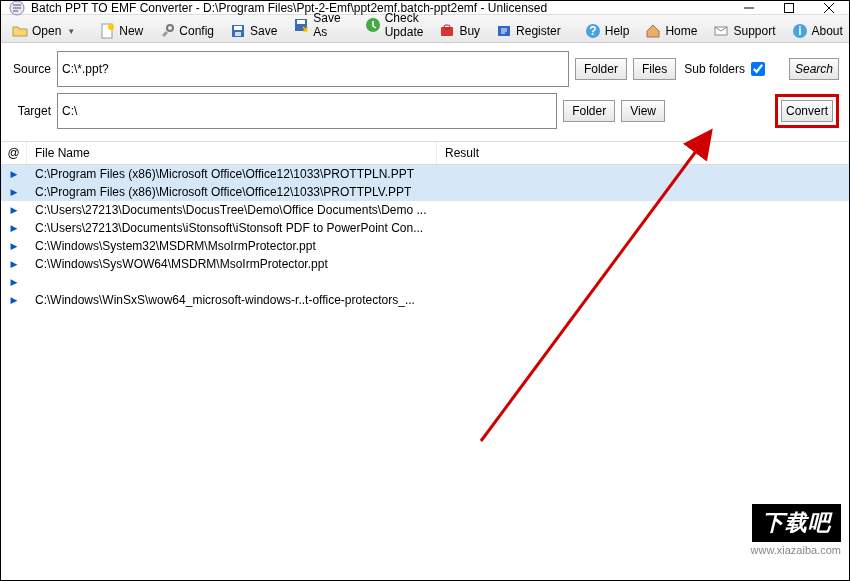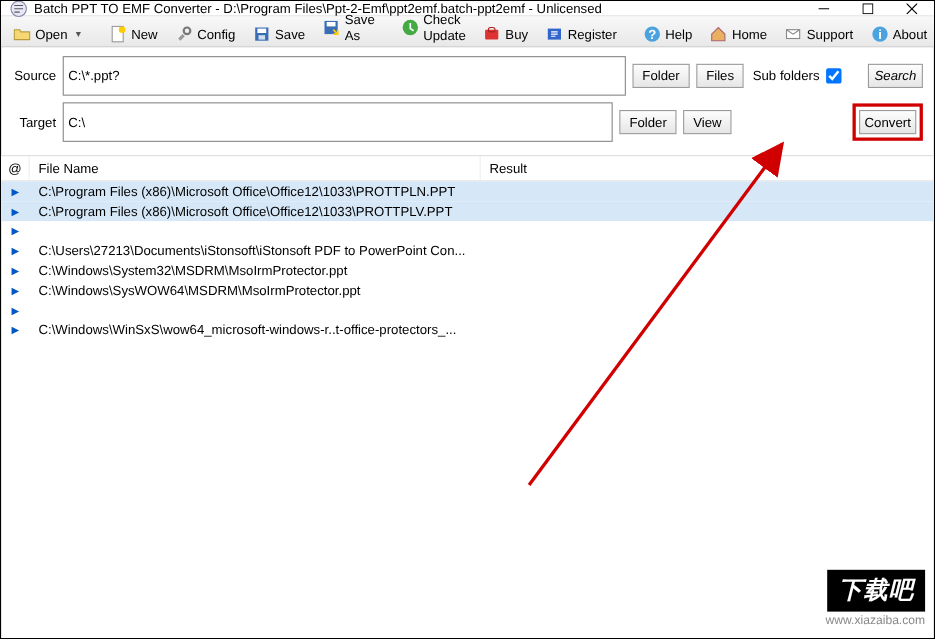--- a/index.html
+++ b/index.html
@@ -29,21 +29,21 @@
 .lh-at { width: 26px; justify-content: center; }
 .lh-file { width: 410px; }
 .lh-result { flex: 1; }
 .list-body { }
 .row { display: flex; height: 18px; align-items: center; }
 .row.sel { background: #d6e8f8; }
 .row .arrow { width: 26px; display: flex; justify-content: center; color: #0057c7; font-size: 9px; }
 .row .fn { width: 410px; padding-left: 8px; white-space: nowrap; overflow: hidden; text-overflow: ellipsis; }
 .row .res { flex: 1; }
 .red-arrow { position: absolute; pointer-events: none; }
-.watermark { position: absolute; right: 8px; bottom: 10px; display: flex; flex-direction: column; align-items: flex-end; }
+.watermark { position: absolute; right: 8px; bottom: 24px; display: flex; flex-direction: column; align-items: flex-end; }
 .wm-box { background: #000; color: #fff; padding: 4px 10px; font-weight: bold; font-size: 22px; font-style: italic; letter-spacing: 1px; }
 .wm-url { color: #888; font-size: 11px; margin-top: 2px; }
 svg { display: block; }
 </style>
 </head>
 <body>
 
 <div class="titlebar">
   <span class="app-icon">
     <svg width="16" height="16">
@@ -222,20 +222,21 @@
       <div class="fn">C:\Program Files (x86)\Microsoft Office\Office12\1033\PROTTPLN.PPT</div>
       <div class="res"></div>
     </div>
     <div class="row sel">
       <div class="arrow">▶</div>
       <div class="fn">C:\Program Files (x86)\Microsoft Office\Office12\1033\PROTTPLV.PPT</div>
       <div class="res"></div>
     </div>
     <div class="row">
       <div class="arrow">▶</div>
+      <div class="fn">C:\Users\27213\Documents\DocusTree\Demo\Office Documents\Demo ...</div>
       <div class="res"></div>
     </div>
     <div class="row">
       <div class="arrow">▶</div>
       <div class="fn">C:\Users\27213\Documents\iStonsoft\iStonsoft PDF to PowerPoint Con...</div>
       <div class="res"></div>
     </div>
     <div class="row">
       <div class="arrow">▶</div>
       <div class="fn">C:\Windows\System32\MSDRM\MsoIrmProtector.ppt</div>

